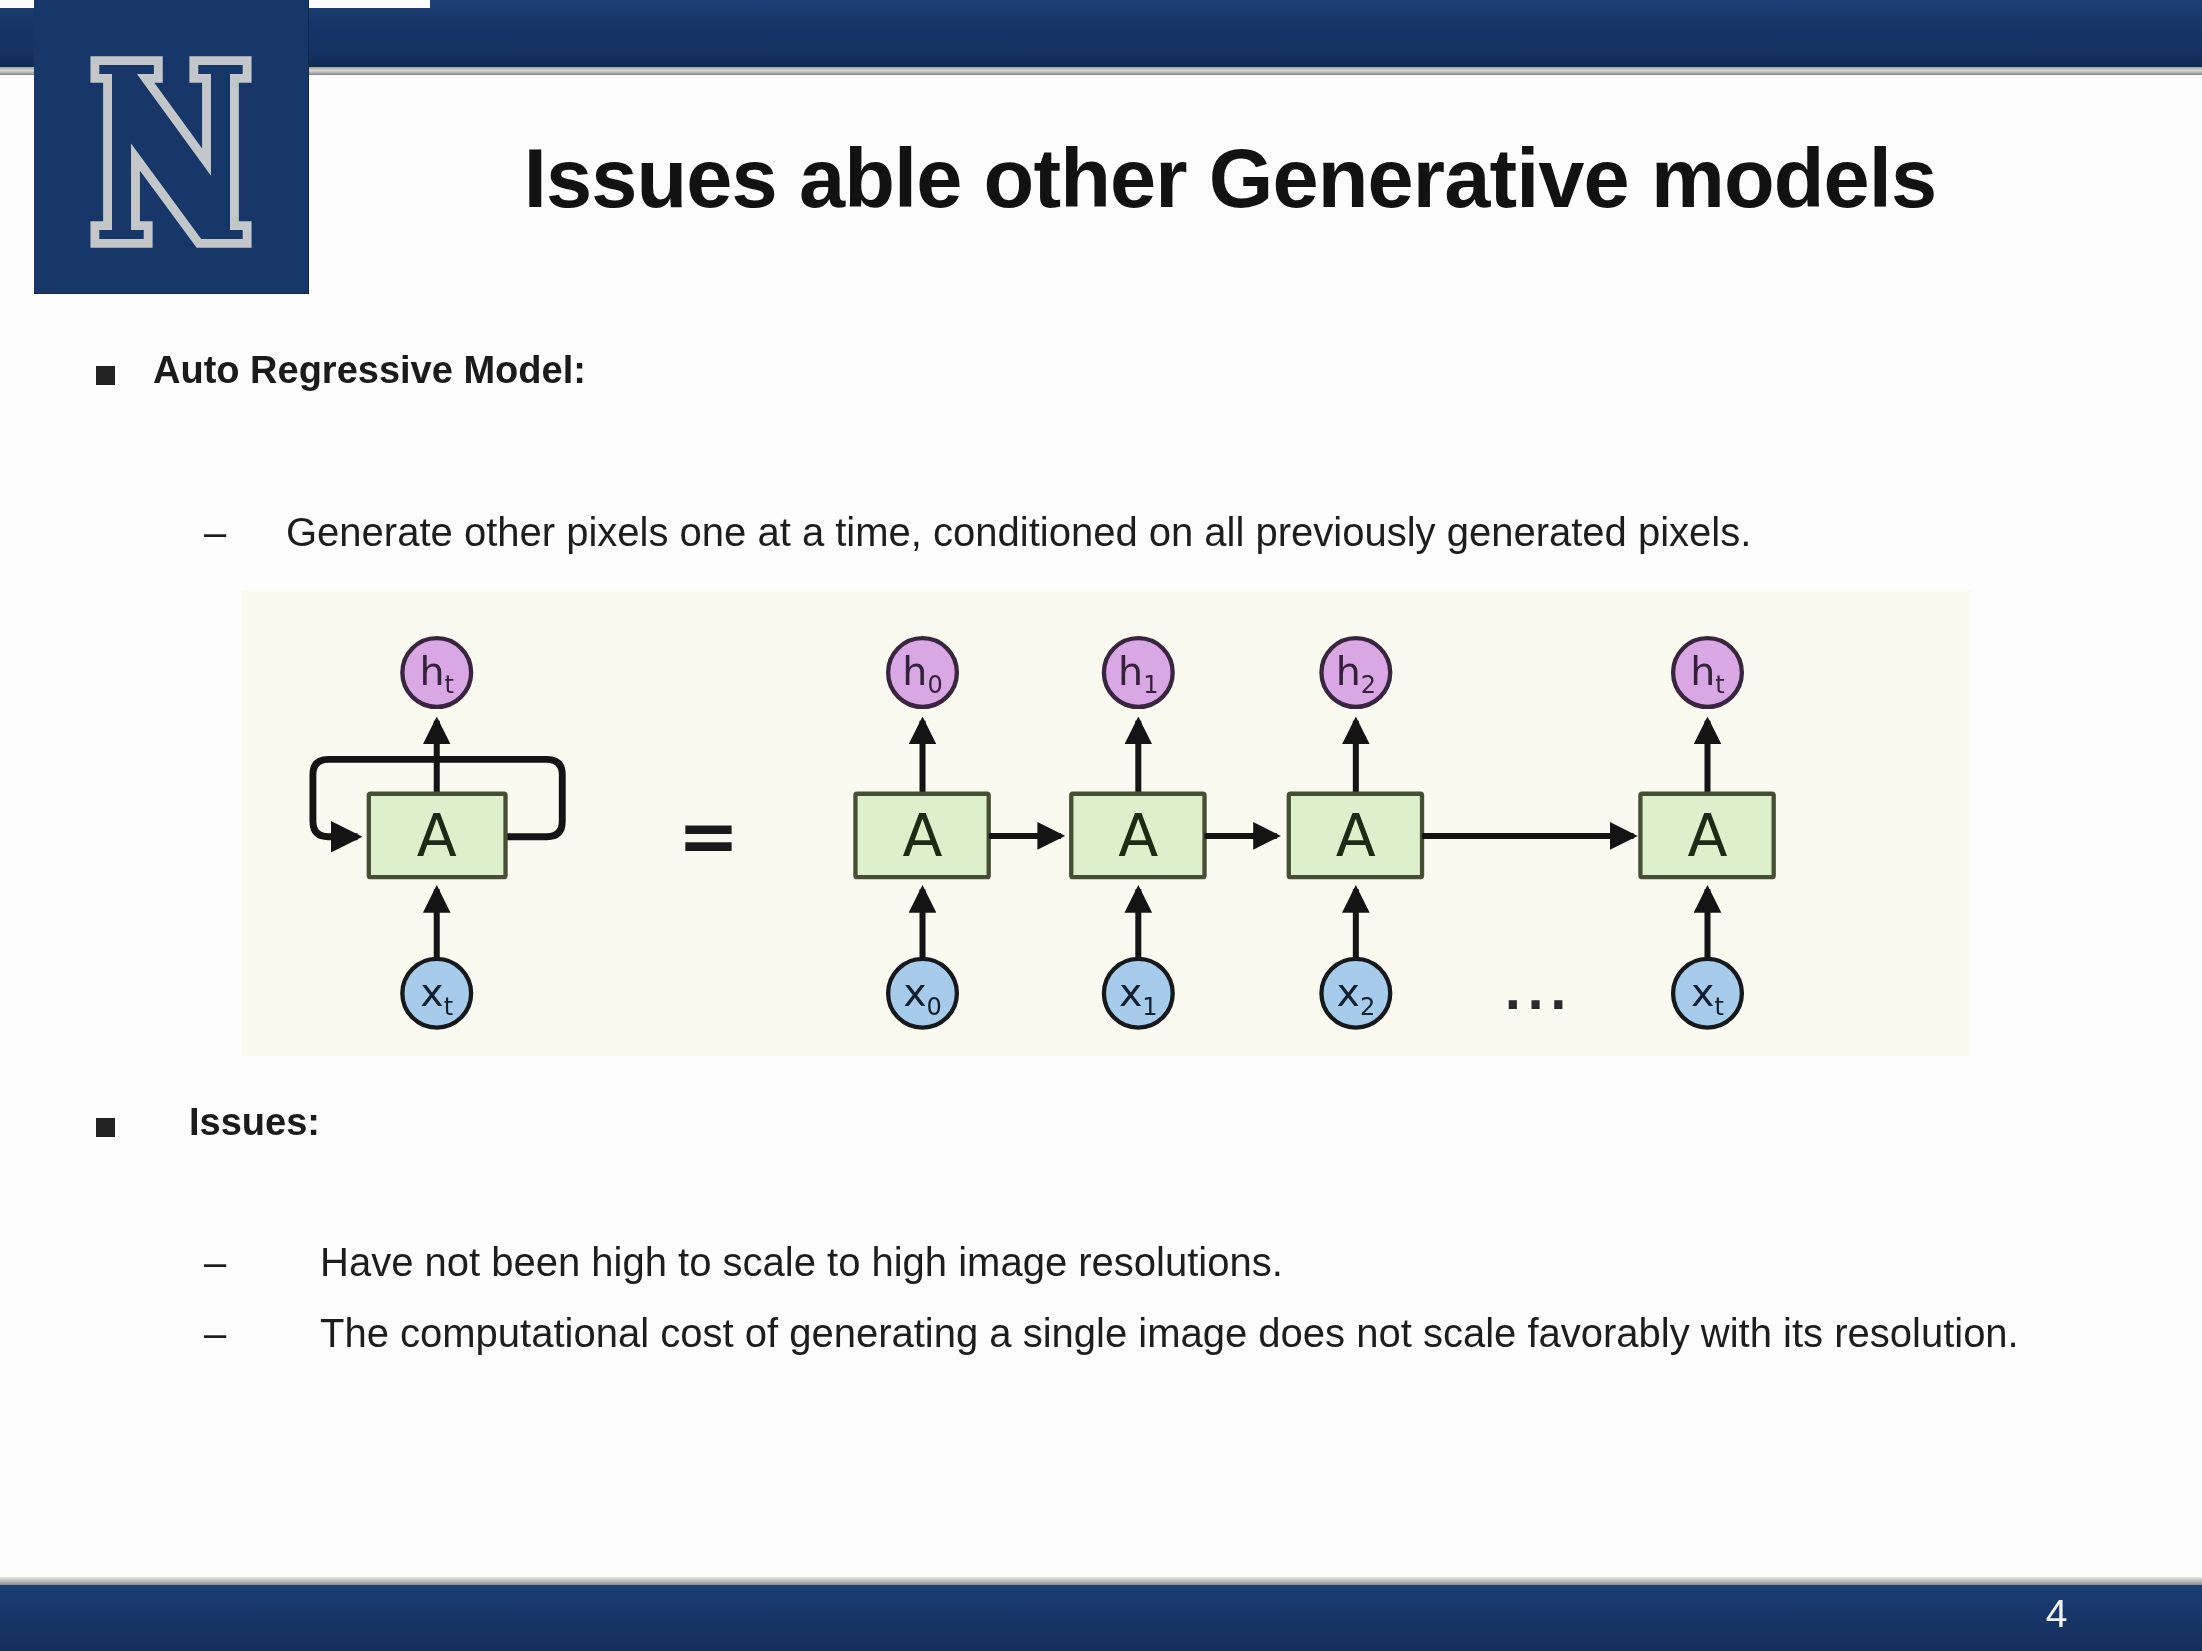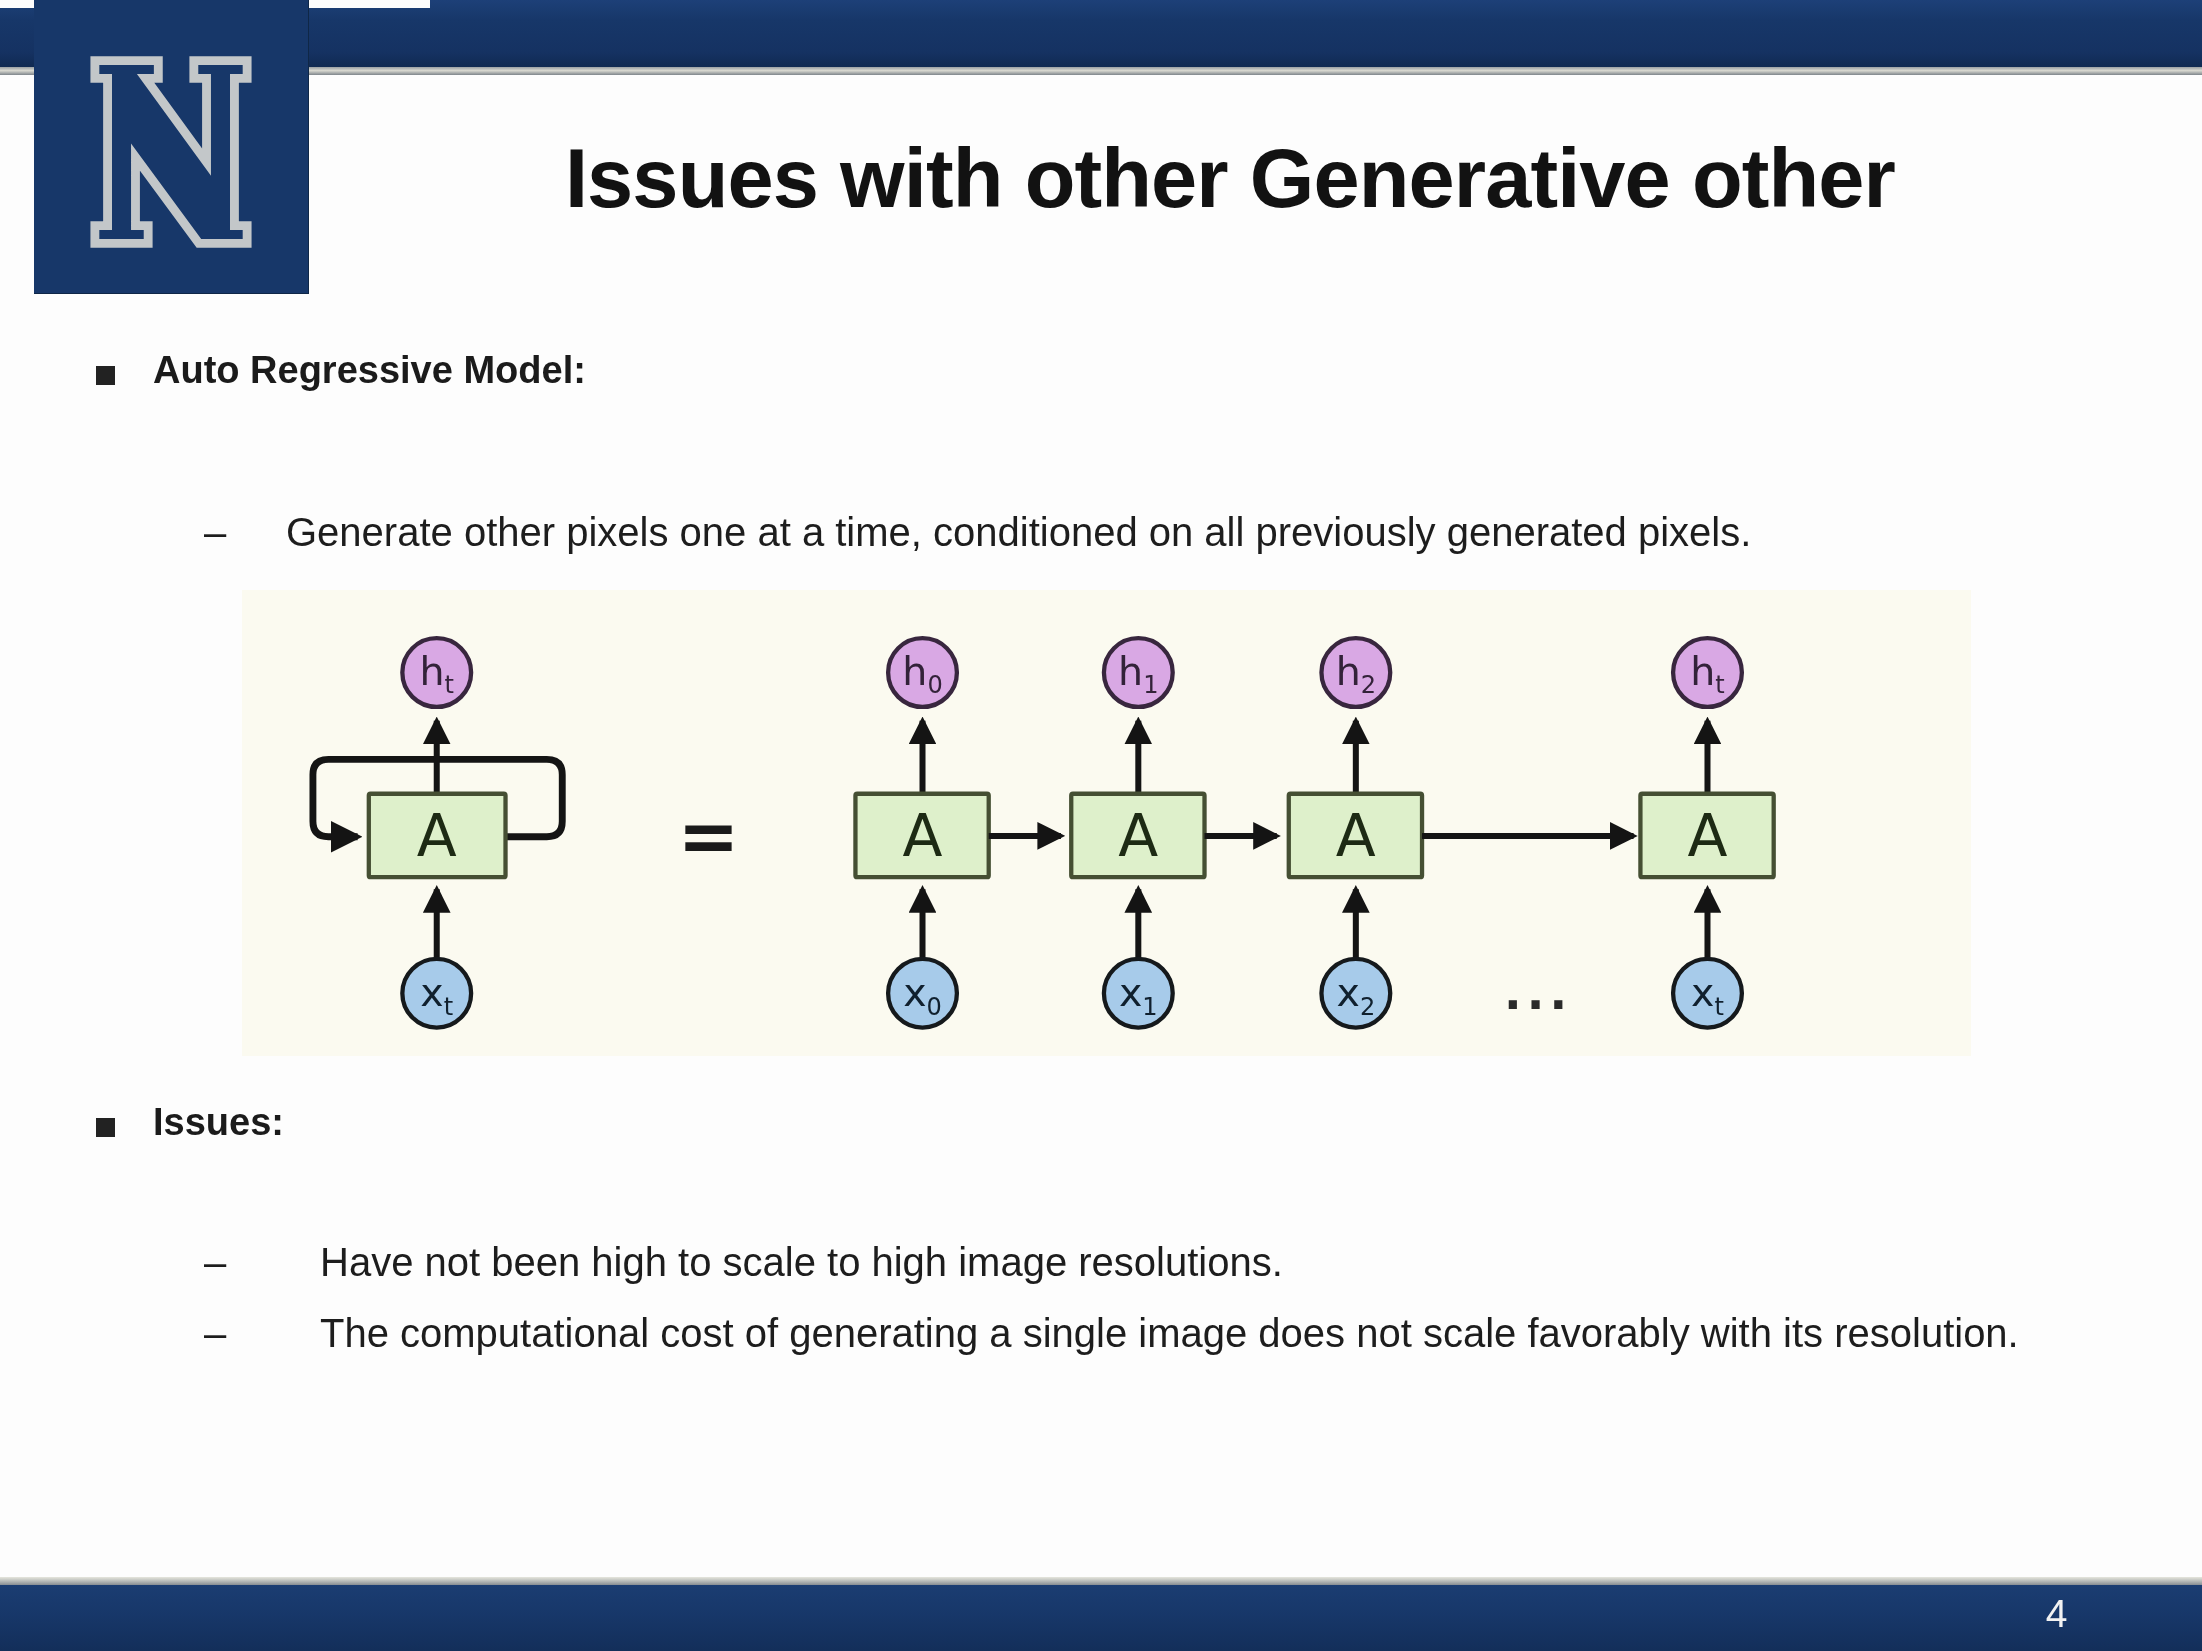--- a/index.html
+++ b/index.html
@@ -43,21 +43,21 @@
   
   .heading-row{
     position:absolute;left:96px;display:flex;align-items:flex-start;
     font-size:38px;font-weight:bold;color:#1b1b1b;
   }
   .heading-row .sq{
     width:19px;height:19px;background:#222;flex:0 0 auto;
     margin:17px 38px 0 0;
   }
   .sec-auto{top:349px;}
-  .sec-issues{top:1101px;}
+  .sec-issues{top:1101px;gap:36px;}
   .sub-list{position:absolute;list-style:none;margin:0;padding:0;font-size:40px;line-height:1.53;}
   .sub-list li{display:flex;align-items:flex-start;}
   .sub-auto{left:204px;top:502px;width:1919px;}
   .sub-auto .dash{flex:0 0 82px;}
   .sub-issues{left:204px;top:1232px;width:1906px;}
   .sub-issues .dash{flex:0 0 116px;}
   .sub-issues li + li{margin-top:9.5px;}
   
   .diagram{
     position:absolute;left:242px;top:590px;width:1729px;height:466px;
@@ -96,21 +96,21 @@
   <div class="top-bar"></div>
   <div class="top-notch"></div>
   <div class="silver-top"></div>
 
   <div class="logo-tile">
     <svg width="186" height="203" viewBox="0 0 140 160">
       <path d="M10,8 H60 V22 H50 L98,88 V22 H88 V8 H130 V22 H120 V138 H130 V152 H92 L42,84 V138 H52 V152 H10 V138 H20 V22 H10 Z" fill="#173769" stroke="#c3c7c9" stroke-width="7" stroke-linejoin="miter"></path>
     </svg>
   </div>
 
-  <h1 class="title">Issues with other Generative other</h1>
+  <h1 class="title">Issues able other Generative models</h1>
 
   <div class="heading-row sec-auto">
     <span class="sq"></span>
     <span>Auto Regressive Model:</span>
   </div>
   <ul class="sub-list sub-auto">
     <li>
       <span class="dash">–</span>
       <span>Generate other pixels one at a time, conditioned on all previously generated pixels.</span>
     </li>

